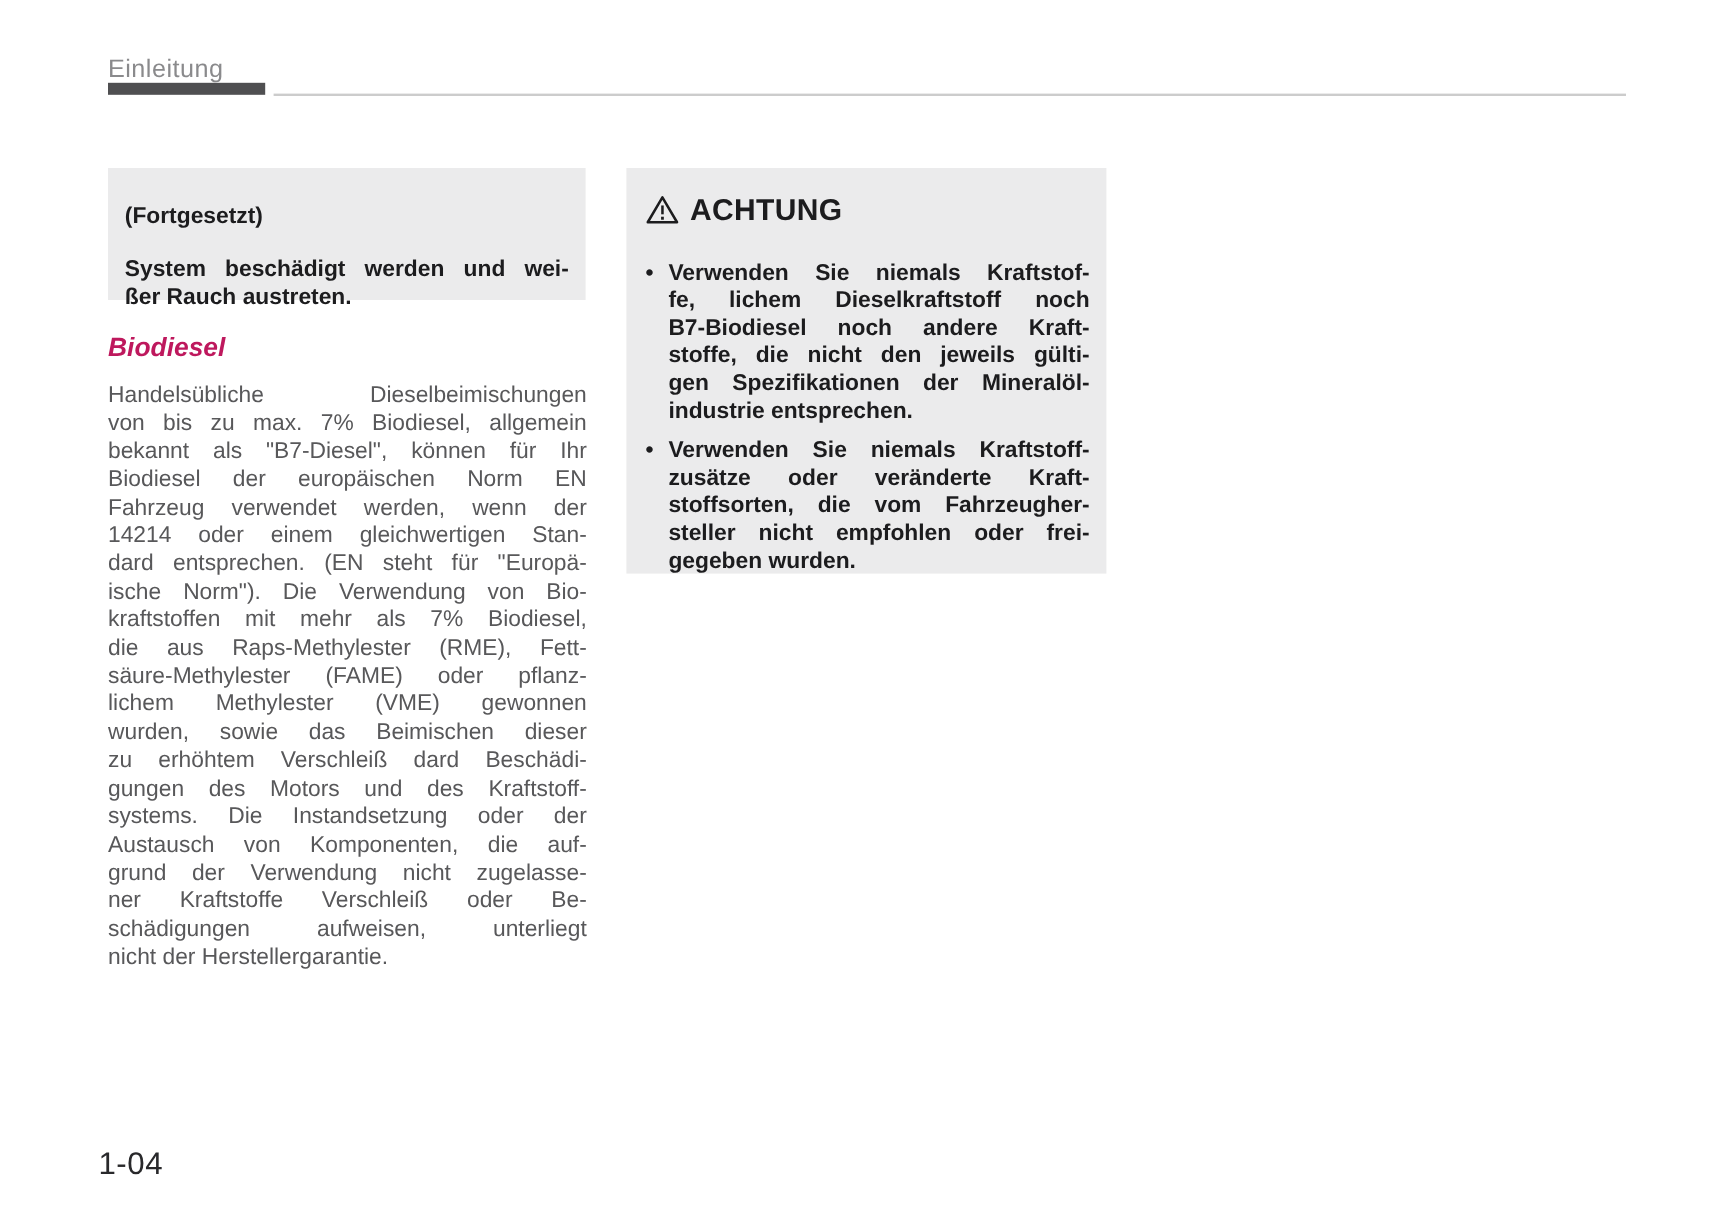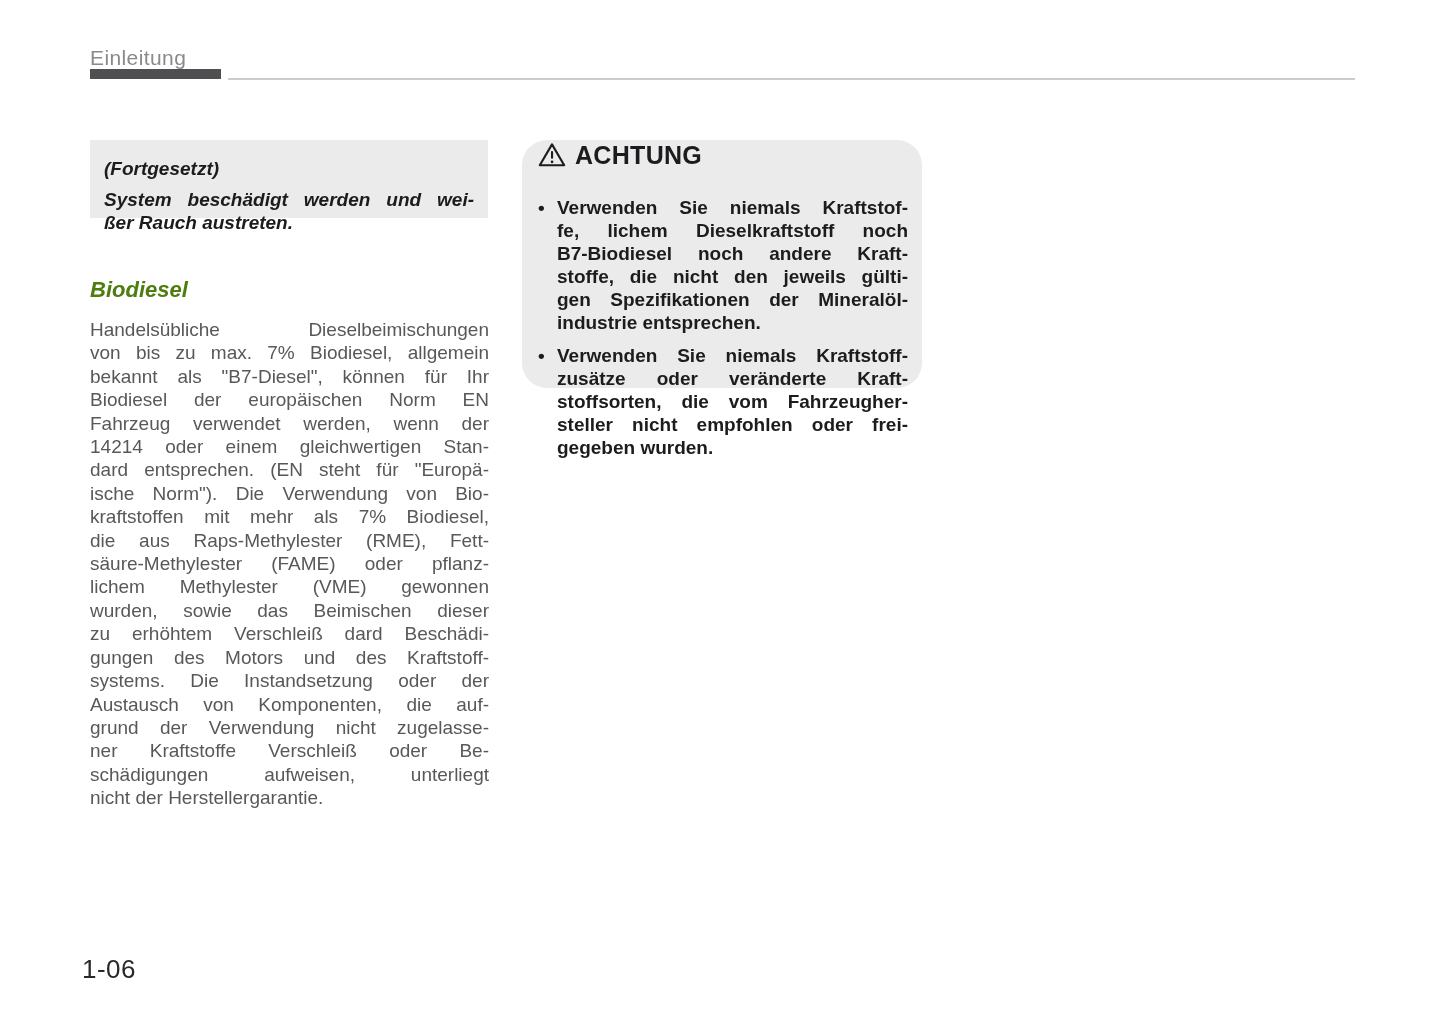--- a/index.html
+++ b/index.html
@@ -44,70 +44,68 @@
 
   
   .graybox {
     position: absolute;
     background: #ebebec;
   }
   .box-continued {
     left: 90px;
     top: 140px;
     width: 398px;
-    height: 78px;
-    padding: 18px 14px 0 14px;
-    font-style: italic;
+    height: 110px;
+    padding: 30px 14px 0 14px;
   }
   .continued-label {
     font-size: 19px;
     font-weight: 700;
     color: #1c1c1e;
   }
   .box-bold-lines {
-    margin-top: 8px;
+    margin-top: 21px;
     font-size: 19px;
     font-weight: 700;
     color: #1c1c1e;
     line-height: 23px;
   }
 
   
   .tline { text-align: justify; text-align-last: justify; }
   .tline-last { text-align-last: left; }
 
   
   .section-heading {
     position: absolute;
     left: 90px;
     top: 277px;
     font-size: 22px;
     font-weight: 700;
     font-style: italic;
-    color: #4d7c0f;
+    color: #be185d;
     text-align: center;
   }
   .body-lines {
     position: absolute;
     left: 90px;
     top: 318px;
     width: 399px;
     font-size: 19px;
     color: #58585a;
     line-height: 23.4px;
   }
 
   
   .box-caution {
     left: 522px;
     top: 140px;
     width: 400px;
-    height: 248px;
-    padding: 0 14px 0 16px;
-    border-radius: 25px;
+    height: 338px;
+    padding: 20px 14px 0 16px;
   }
   .caution-header {
     display: flex;
     align-items: center;
     gap: 9px;
     height: 30px;
   }
   .warning-icon { display: inline-flex; }
   .warning-icon svg { display: block; }
   .caution-title {
@@ -220,15 +218,15 @@
             <div class="tline">Verwenden Sie niemals Kraftstoff-</div>
             <div class="tline">zusätze oder veränderte Kraft-</div>
             <div class="tline">stoffsorten, die vom Fahrzeugher-</div>
             <div class="tline">steller nicht empfohlen oder frei-</div>
             <div class="tline tline-last">gegeben wurden.</div>
           </div>
       </div>
     </div>
   </div>
 
-  <div class="page-number">1-06</div>
+  <div class="page-number">1-04</div>
 
 </div>
 
 </body></html>

